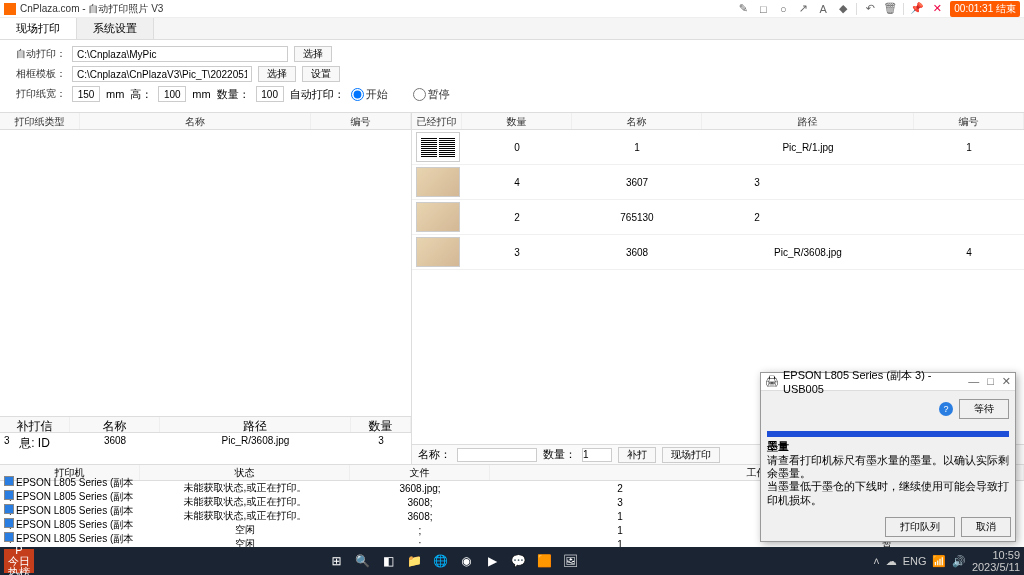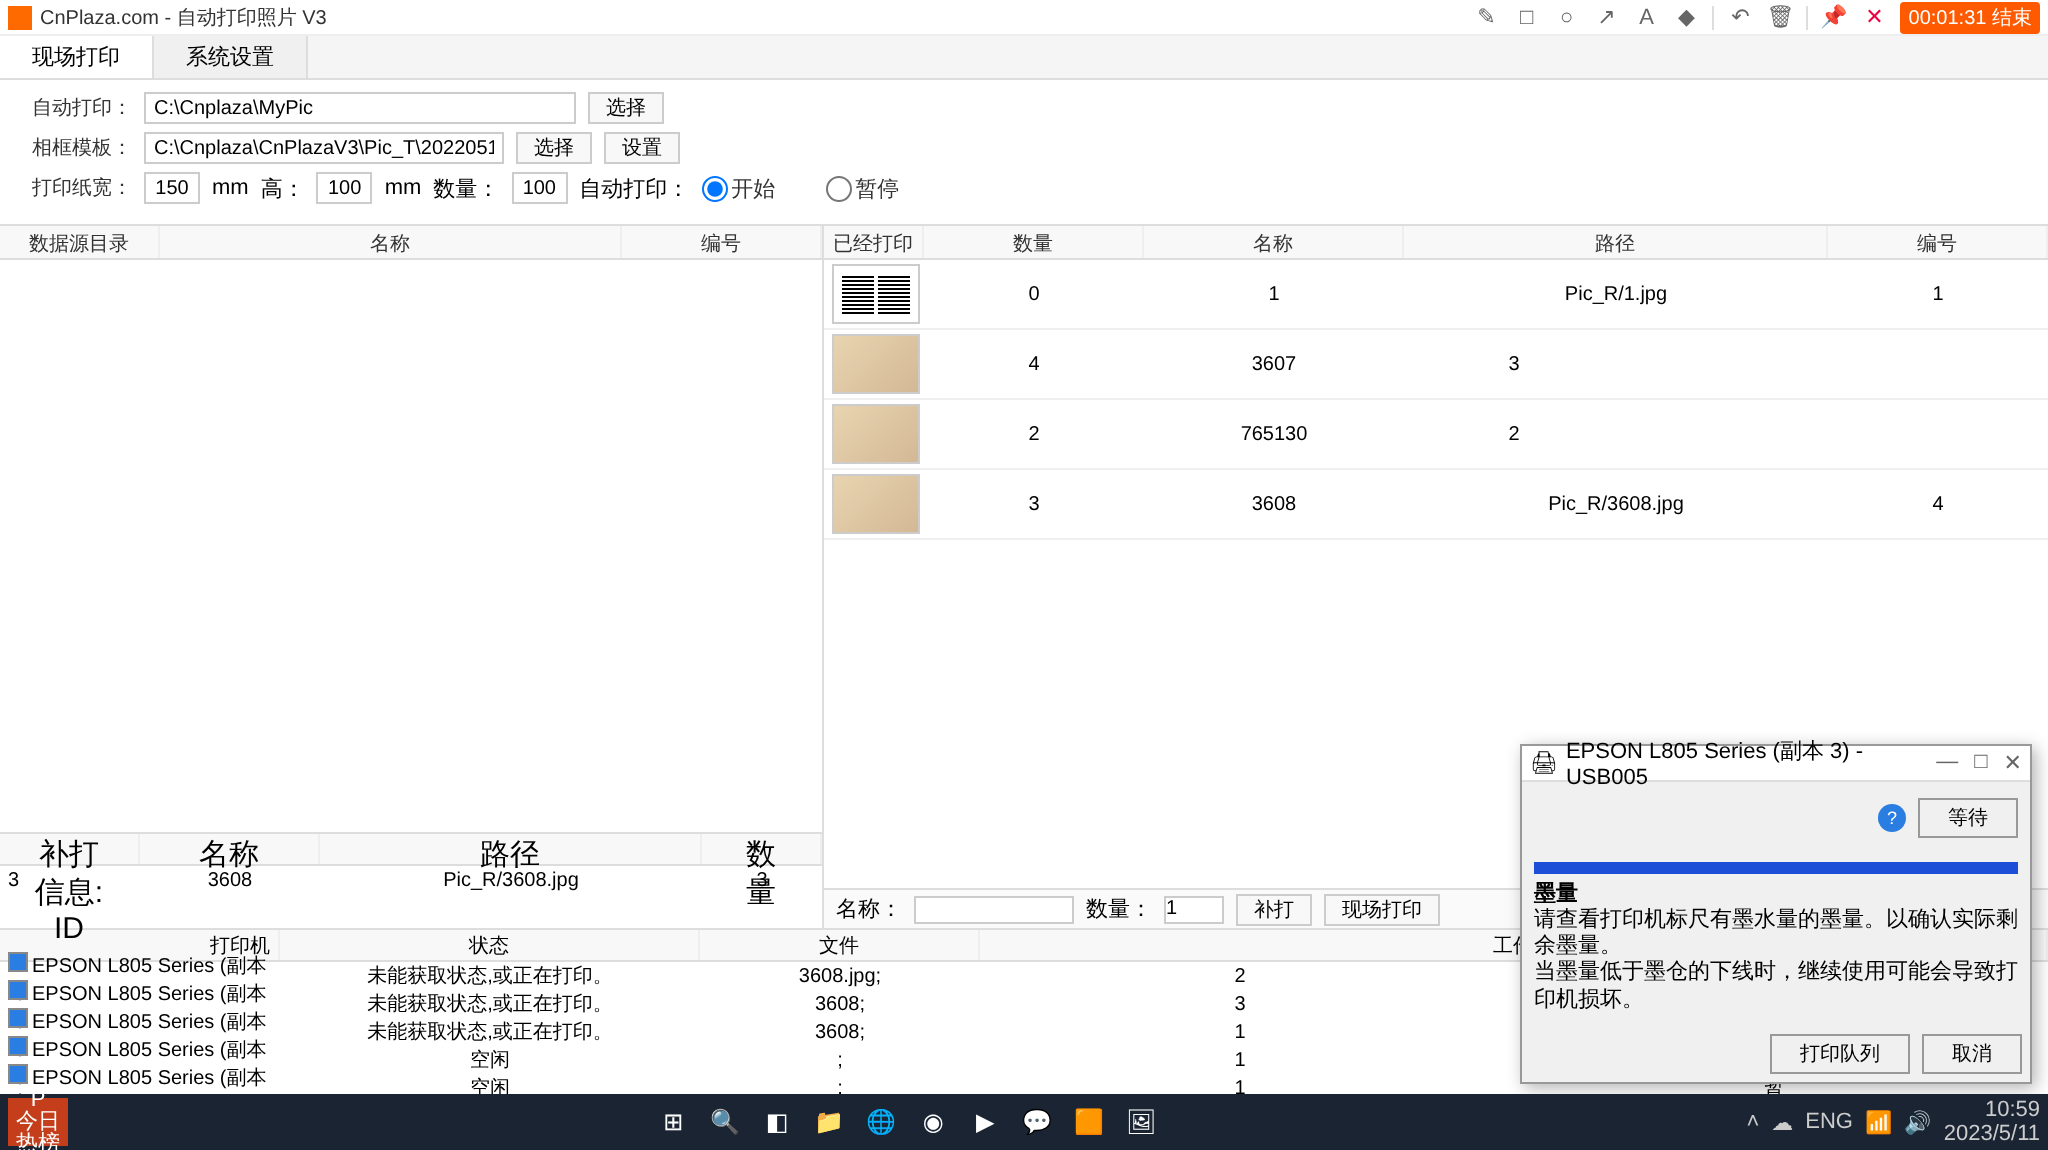--- a/index.html
+++ b/index.html
@@ -26,21 +26,21 @@
 .thead{display:flex;height:18px;background:#f8f8f8;border-bottom:1px solid #ddd;border-top:1px solid #ddd}
 .thead .th{padding:2px 4px;font-size:10px;color:#333;border-right:1px solid #eee;text-align:center}
 .tbody{flex:1;overflow:auto;background:#fff}
 .trow{display:flex;align-items:center;border-bottom:1px solid #f0f0f0;min-height:32px}
 .trow .td{padding:2px 4px;font-size:10px;text-align:center}
 .thumb{width:44px;height:30px;background:linear-gradient(135deg,#e8d4b0,#d4b896);border:1px solid #ccc}
 .thumb.qr{background:#fff;display:flex;gap:2px;padding:4px}
 .thumb.qr::before,.thumb.qr::after{content:"";flex:1;background:repeating-linear-gradient(0deg,#000 0 1px,#fff 1px 2px)}
 .info-panel{height:48px;border-top:1px solid #ddd}
 .info-head{display:flex;background:#f8f8f8;height:16px;border-bottom:1px solid #ddd}
-.info-head .ih{padding:1px 16px;font-size:15px;border-right:1px solid #eee;text-align:center}
+.info-head .ih{padding:1px 16px;font-size:12px;border-right:1px solid #eee;text-align:center}
 .info-body{display:flex;height:30px}
 .info-body .ib{padding:2px 4px;font-size:10px;text-align:center}
 .midbar{height:20px;border-top:1px solid #ddd;display:flex;align-items:center;padding:0 6px;gap:6px;background:#fafafa}
 .midbar input{height:14px;border:1px solid #ccc;width:80px;font-size:10px}
 .printers{border-top:1px solid #ddd}
 .phead{display:flex;height:16px;background:#f8f8f8;border-bottom:1px solid #ddd}
 .phead .ph{padding:1px 4px;font-size:10px;border-right:1px solid #eee;text-align:center}
 .prow{display:flex;height:14px;align-items:center}
 .prow .pd{padding:0 4px;font-size:10px;text-align:center}
 .pchk{width:10px;height:10px;border:1px solid #888;background:#2a7de1;margin-right:2px;display:inline-block}
@@ -119,21 +119,21 @@
     <label class="radio">
         <input type="radio" style="">
         <span>暂停</span>
       </label>
   </div>
 </div>
 
 <div class="main">
   <div class="left">
     <div class="thead">
-      <div class="th" style="width:80px">数据源目录</div>
+      <div class="th" style="width:80px">打印纸类型</div>
       <div class="th" style="flex:1">名称</div>
       <div class="th" style="width:100px">编号</div>
     </div>
     <div class="tbody"></div>
     <div class="info-panel">
       <div class="info-head">
         <div class="ih" style="width:70px">补打信息: ID</div>
         <div class="ih" style="width:90px">名称</div>
         <div class="ih" style="flex:1">路径</div>
         <div class="ih" style="width:60px">数量</div>
@@ -196,21 +196,21 @@
       <span>数量：</span>
       <input type="text" style="width: 30px;" value="1">
       <button class="btn">补打</button>
       <button class="btn">现场打印</button>
     </div>
   </div>
 </div>
 
 <div class="printers">
   <div class="phead">
-    <div class="ph" style="width:140px;text-align:right">打印机</div>
+    <div class="ph" style="width:140px;text-align:center">打印机</div>
     <div class="ph" style="width:210px">状态</div>
     <div class="ph" style="width:140px">文件</div>
     <div class="ph" style="flex:1">工作</div>
   </div>
   <div id="printer-body">
       <div class="prow">
         <div class="pd" style="width:140px;text-align:left"><span class="pchk"></span>EPSON L805 Series (副本 5)</div>
   <div class="pd" style="width:210px">未能获取状态,或正在打印。</div>
         <div class="pd" style="width:140px">3608.jpg;</div>
   <div class="pd" style="width:260px">2</div>

